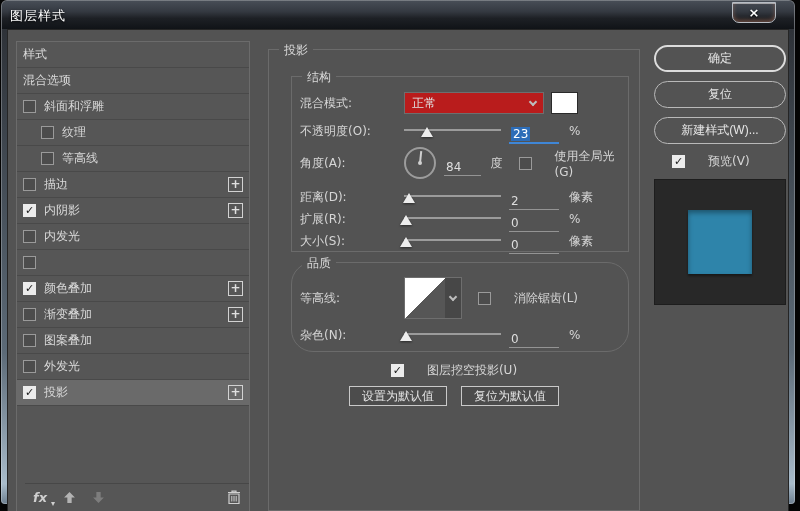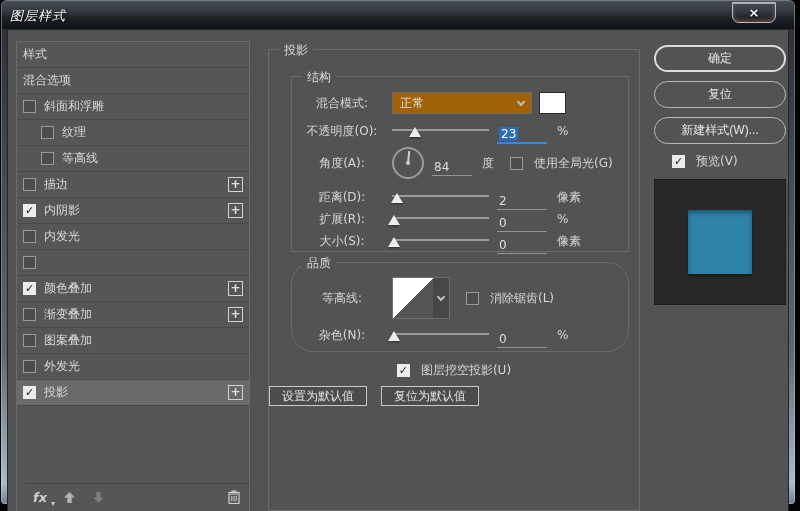--- a/index.html
+++ b/index.html
@@ -8,21 +8,21 @@
 
   .window { position:absolute; left:1px; top:0; width:794px; height:504px;
     border-radius:6px 6px 4px 4px;
     background:linear-gradient(180deg,#4a5058 0%,#2e3238 6%,#5c6a77 70%,#a9bccb 96%,#6d7f8f 100%);
     box-shadow:inset 0 0 0 1px rgba(255,255,255,.25), 0 3px 8px rgba(0,0,0,.8); }
 
   .titlebar { position:absolute; left:1px; top:1px; right:1px; height:28px;
     border-radius:5px 5px 0 0;
     background:linear-gradient(180deg,#474d56 0%,#343941 38%,#1d2025 62%,#101317 100%); }
   .titlebar .title { position:absolute; left:8px; top:6px; font-size:13px; color:#ffffff;
-    text-shadow:0 1px 3px #000; letter-spacing:1px;font-style:italic; }
+    text-shadow:0 1px 3px #000; letter-spacing:1px; }
   .close-btn { position:absolute; right:18px; top:1px; width:44px; height:21px;
     border-radius:0 0 7px 7px; border:1px solid #b7bdc4;
     background:linear-gradient(180deg,#f0olv 0,#e9927f 0%,#d9654e 42%,#a52a12 55%,#7e1a06 100%);
     box-shadow:inset 0 1px 0 rgba(255,255,255,.5), inset 0 -2px 4px rgba(255,160,120,.35);
     color:#fff; text-align:center; line-height:19px; font-size:13px; font-weight:bold; cursor:pointer;
     text-shadow:0 1px 2px #000; }
 
   .content { position:absolute; left:6px; top:29px; width:782px; height:492px;
     background:#535353; border:1px solid #252525; }
 
@@ -52,24 +52,24 @@
   
   .main-group { position:absolute; left:260px; top:19px; width:372px; bottom:9px;
     border:1px solid #6b6b6b; }
   .group-title { position:absolute; top:-8px; left:10px; background:#535353; padding:0 5px;
     font-size:12px; color:#dadada; }
   .sub-group { position:absolute; left:22px; right:10px; border:1px solid #6b6b6b; }
   .sub-structure { top:26px; height:176px; }
   .sub-quality { top:212px; height:90px;border-radius:22px; }
 
   .form-row { display:flex; align-items:center; position:absolute; left:8px; right:6px; height:24px; }
-  .form-row .flabel { width:84px; text-align:center; margin-right:8px; font-size:12px; color:#d6d6d6; flex:none; }
+  .form-row .flabel { width:84px; text-align:left; margin-right:20px; font-size:12px; color:#d6d6d6; flex:none; }
   .funit { font-size:12px; color:#d6d6d6; margin-left:10px; }
 
-  .dropdown { width:140px; height:22px; background:#a16207; border:1px solid #6e6e6e;
+  .dropdown { width:140px; height:22px; background:#b91c1c; border:1px solid #6e6e6e;
     display:flex; align-items:center; padding:0 7px; cursor:pointer; }
   .dropdown .dval { flex:1; font-size:12px; color:#e0e0e0; }
   .chev { width:6px; height:6px; border-right:2px solid #bdbdbd; border-bottom:2px solid #bdbdbd;
     transform:rotate(45deg); margin-top:-3px; flex:none; }
   .swatch { width:27px; height:22px; margin-left:7px; border:1px solid #2a2a2a; cursor:pointer; }
 
   .slider { position:relative; width:97px; height:16px; flex:none; cursor:pointer; }
   .slider .track { position:absolute; left:0; right:0; top:6px; height:2px; background:#9b9b9b; }
   .slider .thumb { position:absolute; top:4px; width:0; height:0;
     border-left:6px solid transparent; border-right:6px solid transparent;
@@ -81,28 +81,28 @@
   .valbox.sel { border-bottom:2px solid #3f86d6; }
   .valbox.sel .hl { background:#2d6db8; color:#ffffff; padding:0 2px; }
 
   .dial { width:32px; height:32px; border-radius:50%; border:2px solid #9c9c9c;
     position:relative; flex:none; cursor:pointer; }
   .dial .dot { position:absolute; left:50%; top:50%; width:4px; height:4px; margin:-2px 0 0 -2px;
     border-radius:50%; background:#d0d0d0; }
   .dial .needle { position:absolute; left:50%; bottom:50%; width:2px; height:12px; margin-left:-1px;
     background:#d0d0d0; transform-origin:50% 100%; }
 
-  .cbx-row { display:inline-flex; align-items:center; gap:11px; font-size:12px; color:#d6d6d6; cursor:pointer; }
+  .cbx-row { display:inline-flex; align-items:center; gap:23px; font-size:12px; color:#d6d6d6; cursor:pointer; }
 
   .contour-pick { display:flex; align-items:stretch; border:1px solid #6e6e6e; background:#474747; height:42px; cursor:pointer; }
   .contour-thumb { width:40px; background:linear-gradient(to top left,#565656 0 49.5%,#ffffff 50% 100%); }
   .contour-arrow { width:16px; display:flex; align-items:center; justify-content:center; }
 
   .knockout-row { position:absolute; left:0; right:0; top:312px; display:flex; justify-content:center; }
-  .def-btn-row { position:absolute; left:0; right:0; top:336px; display:flex; gap:14px; }
+  .def-btn-row { position:absolute; left:0; right:0; top:336px; display:flex; justify-content:center; gap:14px; }
   .def-btn { height:20px; padding:0 12px; background:#4c4c4c; border:1px solid #c9c9c9;
     color:#e3e3e3; font-size:12px; line-height:18px; cursor:pointer; }
 
   
   .actions { position:absolute; left:646px; top:15px; width:132px; bottom:8px; }
   .pill { width:132px; height:27px; border-radius:14px; background:transparent;
     border:1px solid #b9b9b9; color:#e6e6e6; font-size:12px; text-align:center;
     line-height:25px; cursor:pointer; }
   .pill.default { border:2px solid #dcdcdc; line-height:23px; }
   .btn-ok { position:absolute; top:0; }

